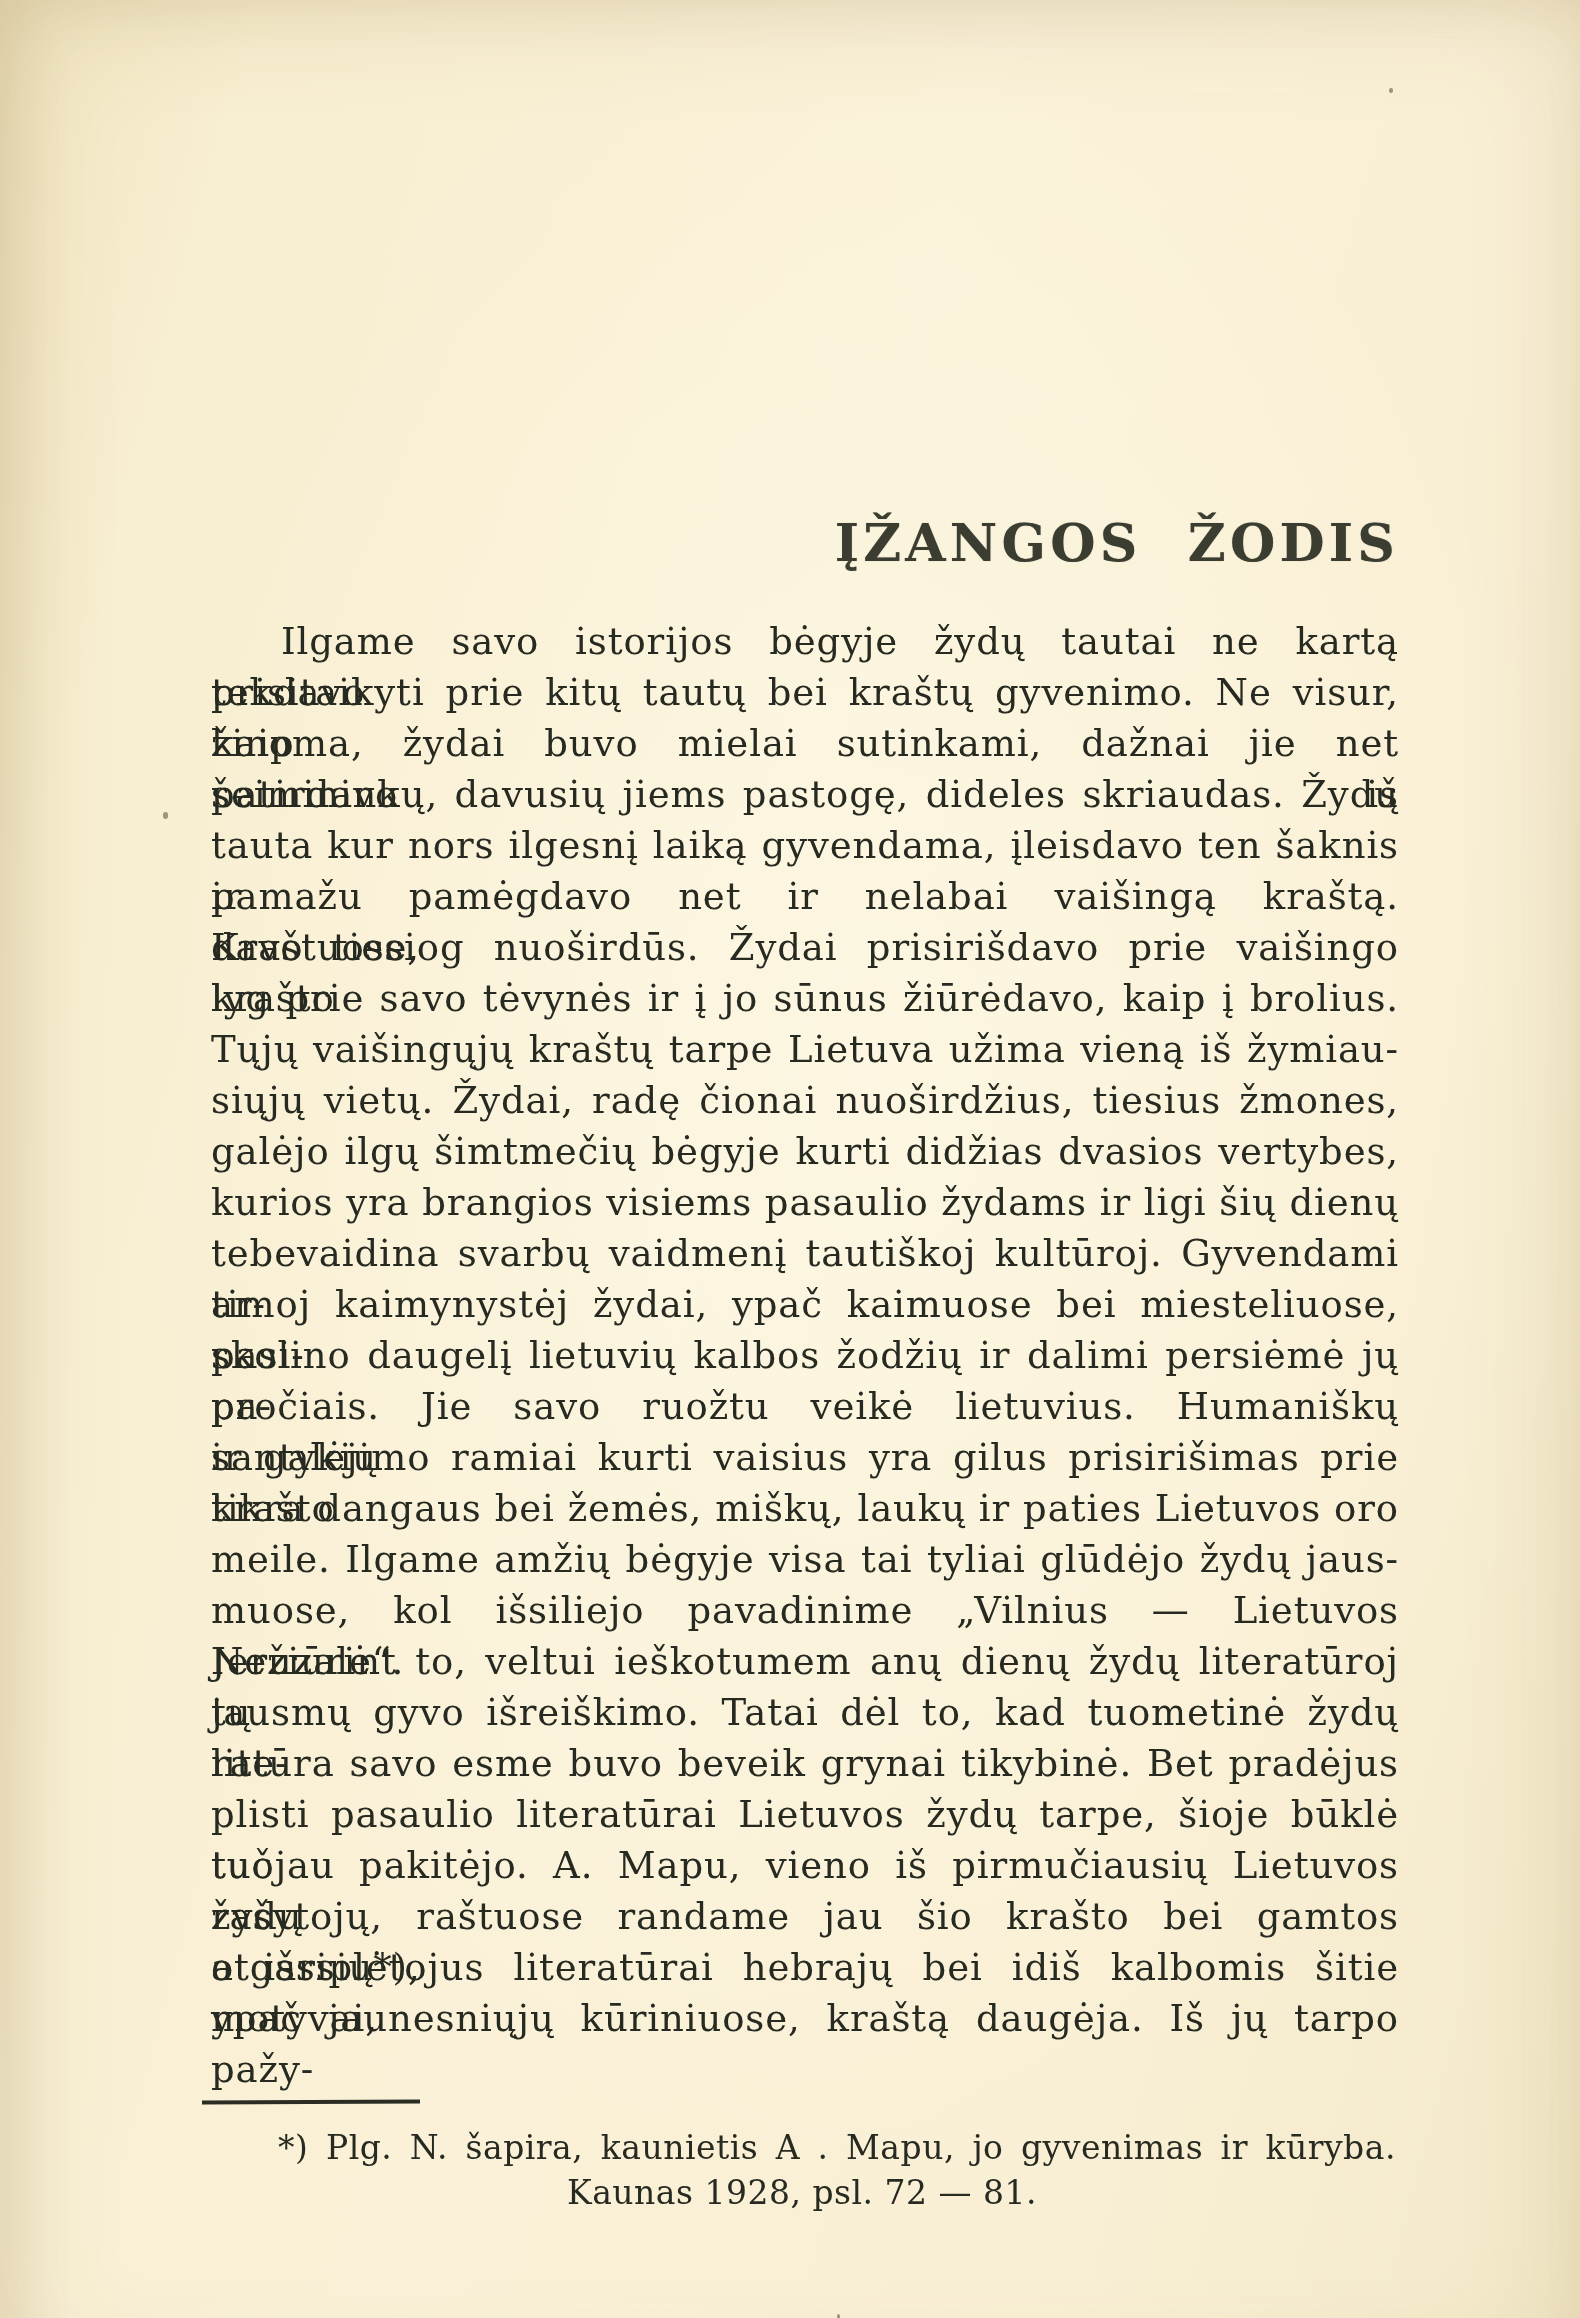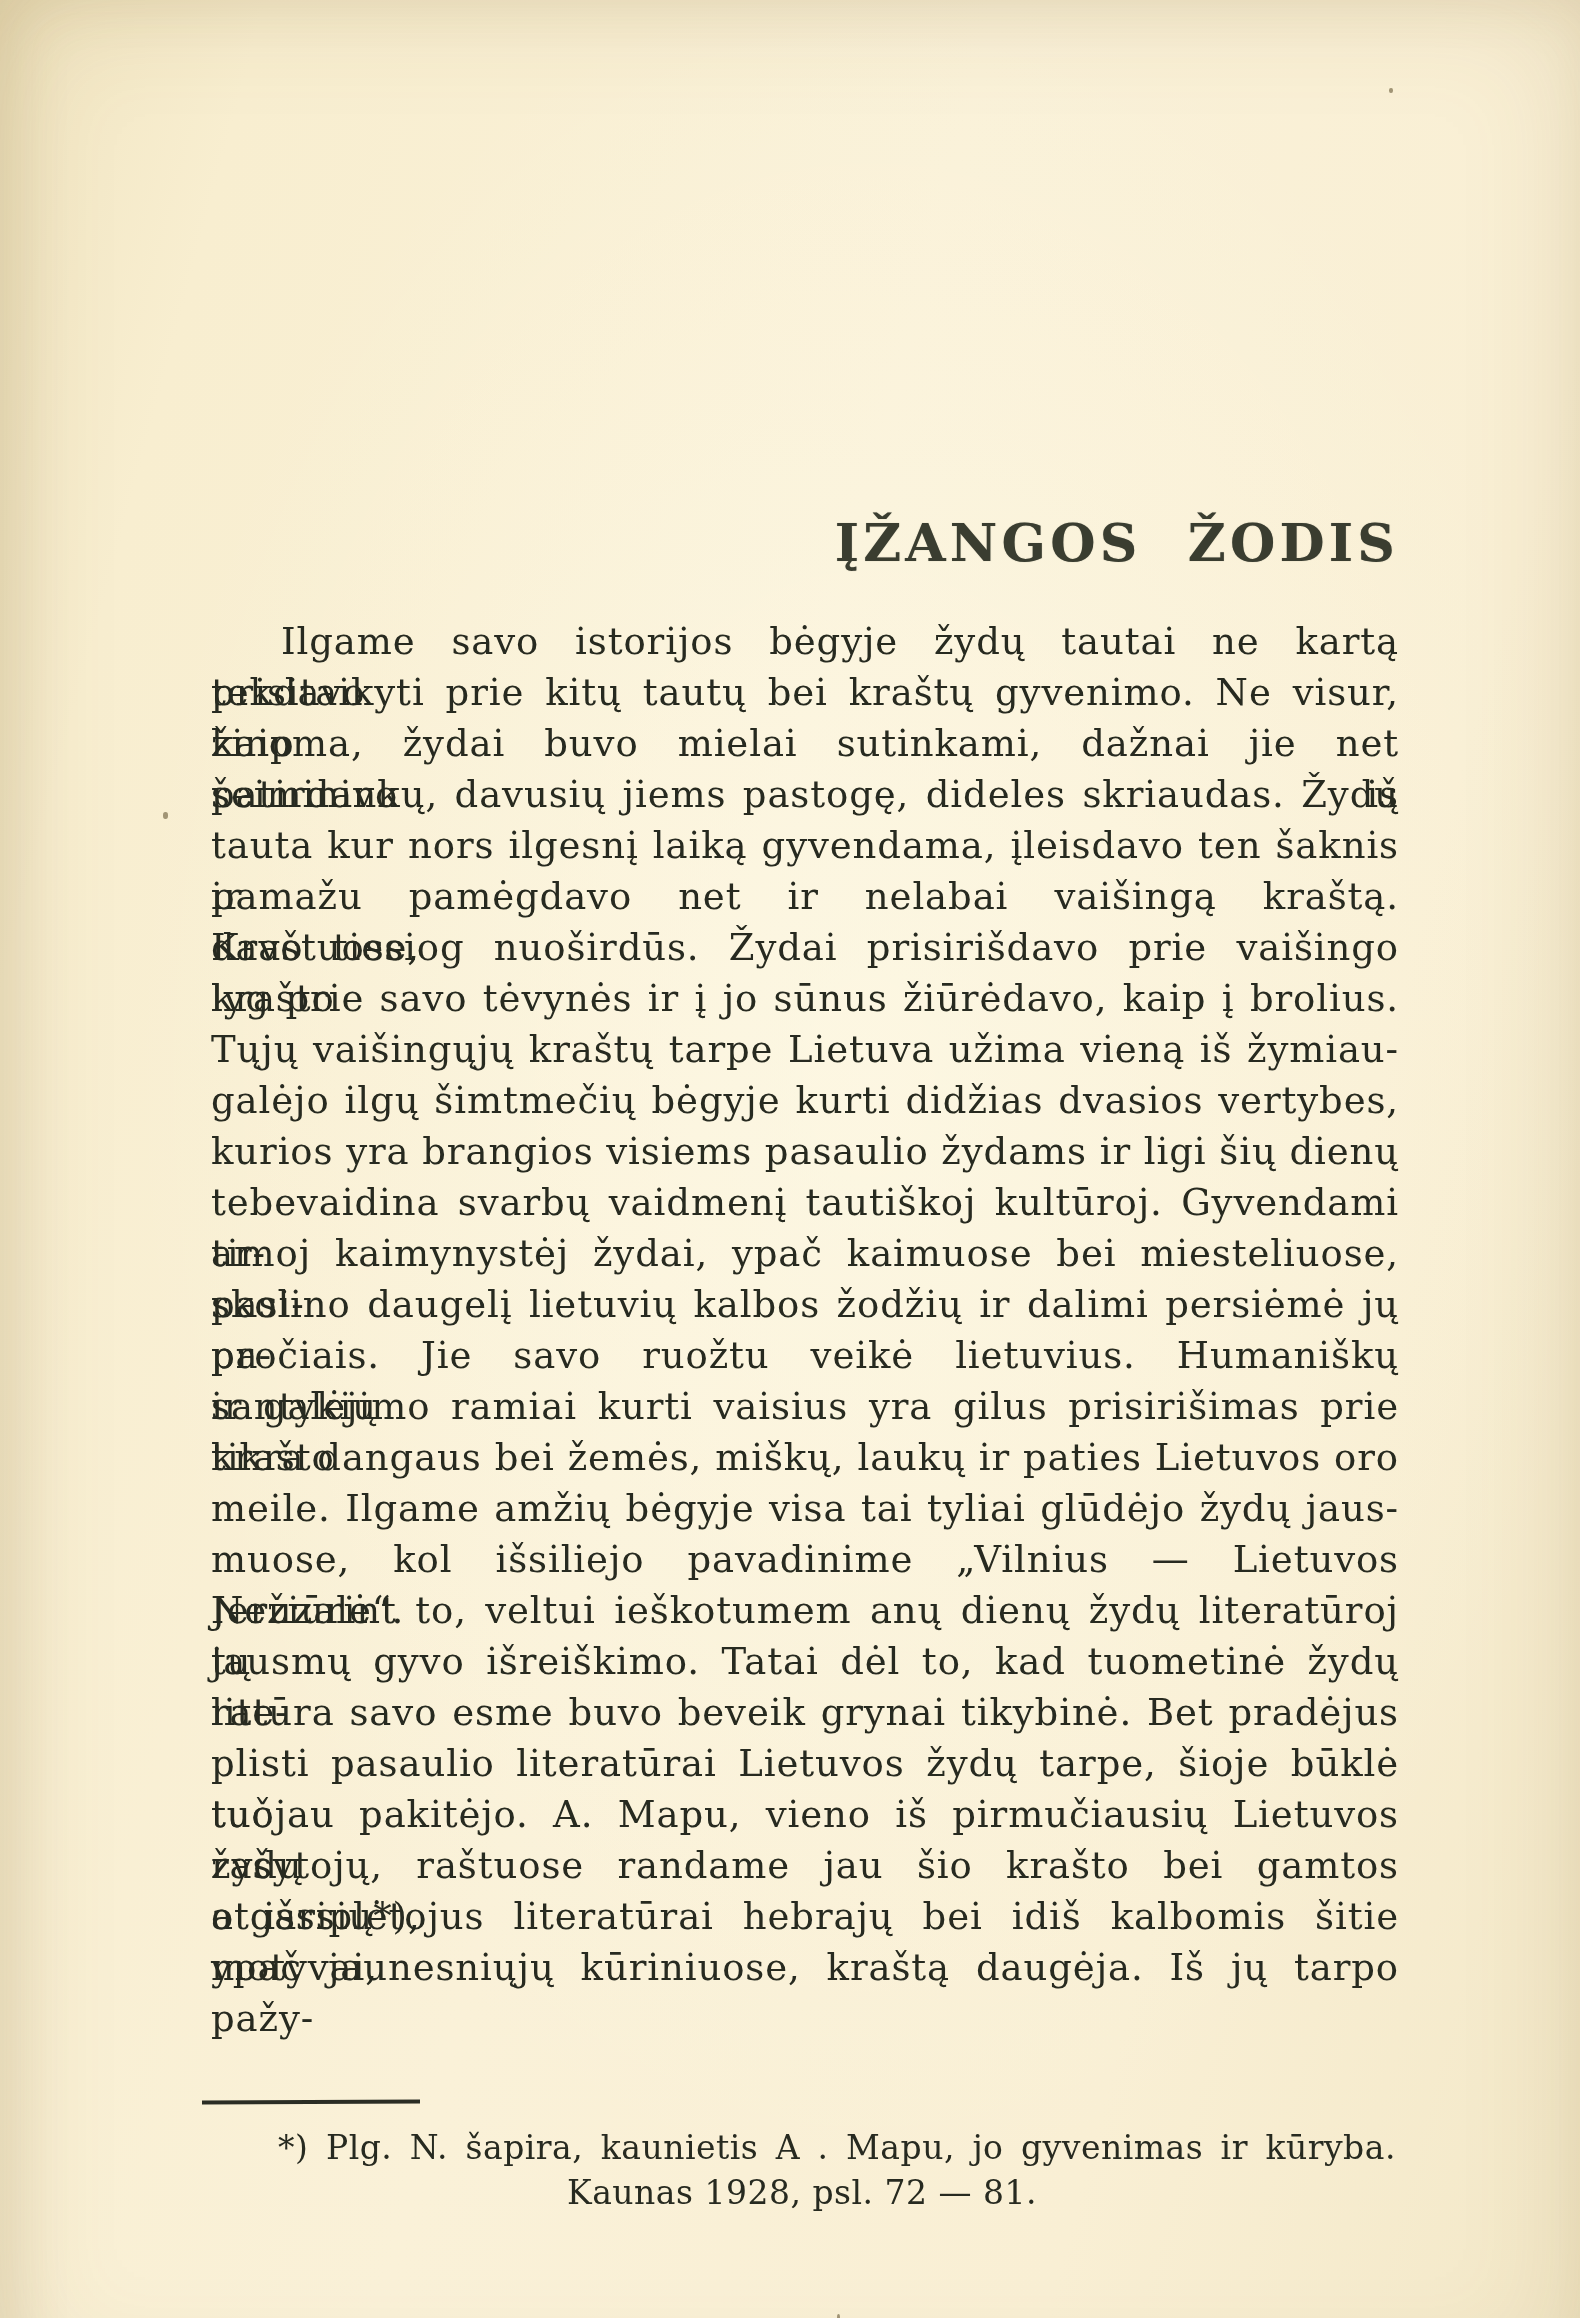--- a/index.html
+++ b/index.html
@@ -56,20 +56,21 @@
   <div class="body-block" id="body-lines">
       <div class="line first">Ilgame savo istorijos bėgyje žydų tautai ne kartą tekdavo</div>
       <div class="line">prisitaikyti prie kitų tautų bei kraštų gyvenimo. Ne visur, kaip</div>
       <div class="line">žinoma, žydai buvo mielai sutinkami, dažnai jie net patirdavo iš</div>
       <div class="line">šeimininkų, davusių jiems pastogę, dideles skriaudas. Žydų</div>
       <div class="line">tauta kur nors ilgesnį laiką gyvendama, įleisdavo ten šaknis ir</div>
       <div class="line">pamažu pamėgdavo net ir nelabai vaišingą kraštą. Kraštuose,</div>
       <div class="line">davo tiesiog nuoširdūs. Žydai prisirišdavo prie vaišingo krašto</div>
       <div class="line">lyg prie savo tėvynės ir į jo sūnus žiūrėdavo, kaip į brolius.</div>
       <div class="line">Tųjų vaišingųjų kraštų tarpe Lietuva užima vieną iš žymiau-</div>
+      <div class="line">siųjų vietų. Žydai, radę čionai nuoširdžius, tiesius žmones,</div>
       <div class="line">galėjo ilgų šimtmečių bėgyje kurti didžias dvasios vertybes,</div>
       <div class="line">kurios yra brangios visiems pasaulio žydams ir ligi šių dienų</div>
       <div class="line">tebevaidina svarbų vaidmenį tautiškoj kultūroj. Gyvendami ar-</div>
       <div class="line">timoj kaimynystėj žydai, ypač kaimuose bei miesteliuose, pasi-</div>
       <div class="line">skolino daugelį lietuvių kalbos žodžių ir dalimi persiėmė jų pa-</div>
       <div class="line">pročiais. Jie savo ruožtu veikė lietuvius. Humaniškų santykių</div>
       <div class="line">ir galėjimo ramiai kurti vaisius yra gilus prisirišimas prie krašto</div>
       <div class="line">tikra dangaus bei žemės, miškų, laukų ir paties Lietuvos oro</div>
       <div class="line">meile. Ilgame amžių bėgyje visa tai tyliai glūdėjo žydų jaus-</div>
       <div class="line">muose, kol išsiliejo pavadinime „Vilnius — Lietuvos Jeruzalė“.</div>

